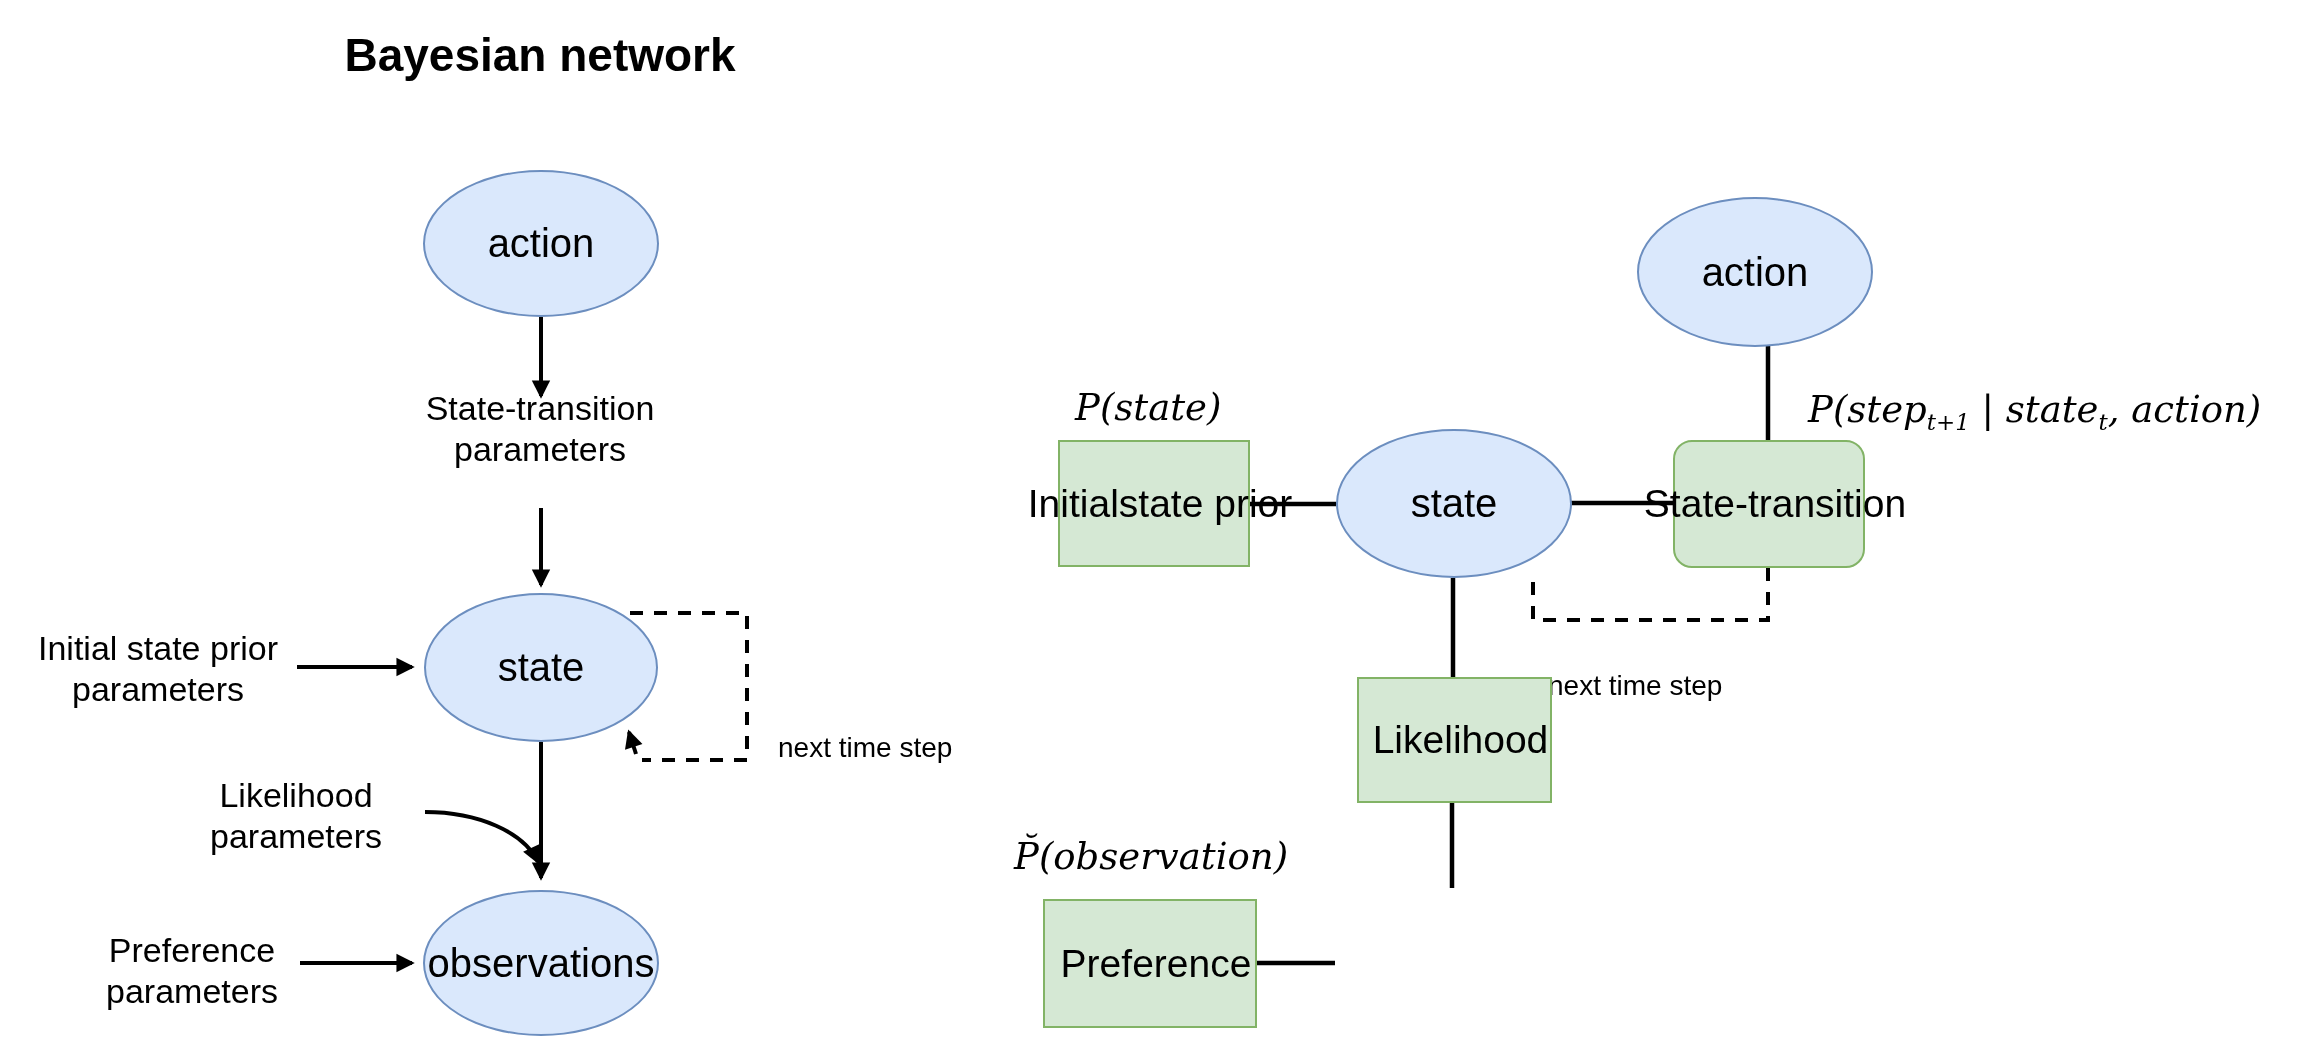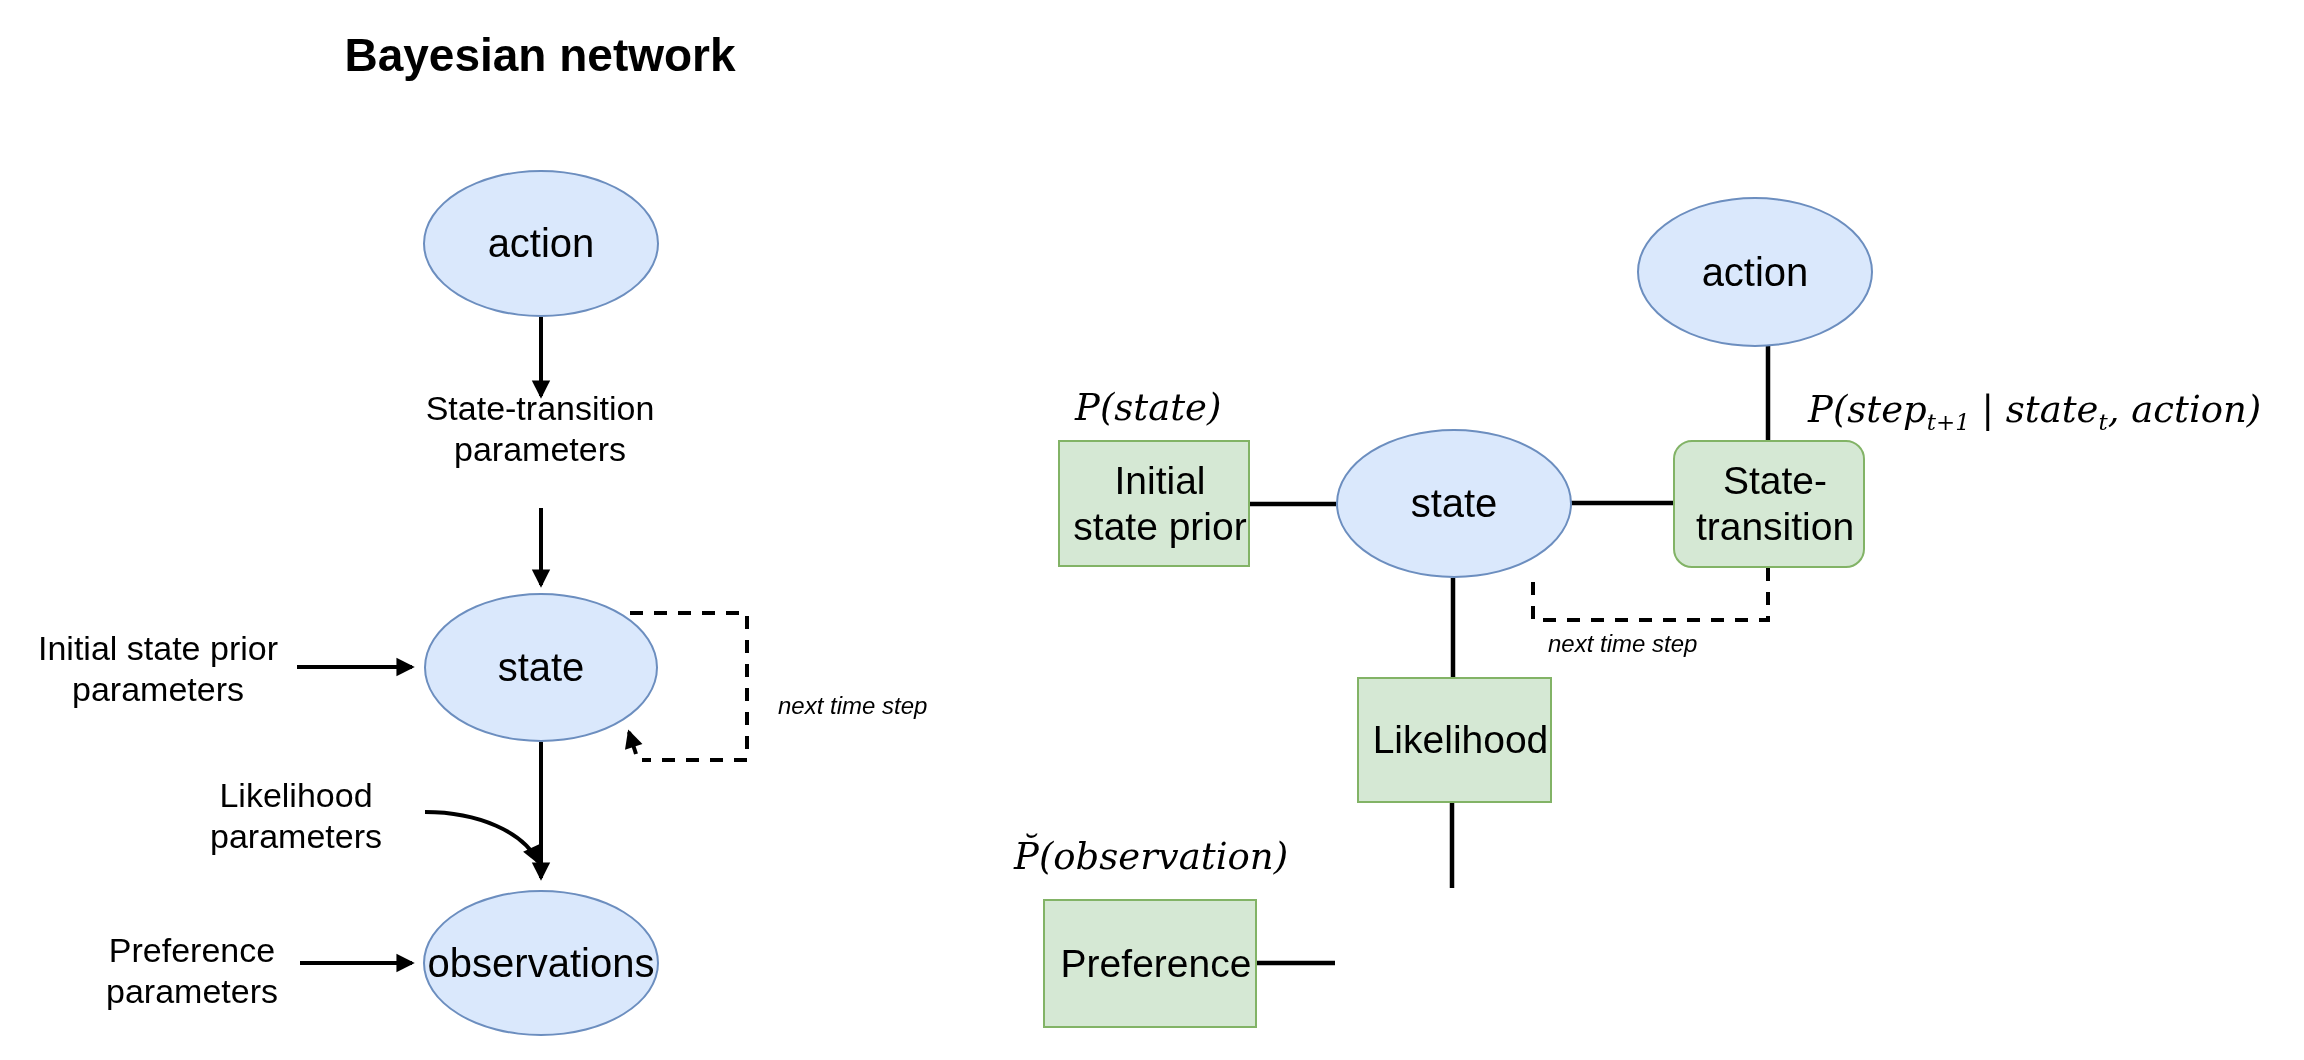--- a/index.html
+++ b/index.html
@@ -21,28 +21,28 @@
   }
   .node{
     position:absolute;border-radius:50%;
     background:var(--node-fill);border:2px solid var(--node-stroke);
     display:flex;align-items:center;justify-content:center;
     font-size:40px;white-space:nowrap;box-sizing:border-box;
   }
   .factor{
     position:absolute;
     background:var(--factor-fill);border:2.5px solid var(--factor-stroke);
-    display:flex;flex-direction:column;align-items:center;justify-content:center;
+    display:flex;align-items:center;justify-content:center;
     font-size:39px;line-height:46px;text-align:center;white-space:nowrap;box-sizing:border-box;padding-left:12px;
   }
   .side-label{
     position:absolute;font-size:34px;line-height:41px;text-align:center;white-space:nowrap;
   }
   .note{
-    position:absolute;font-size:24px;font-style:italic;white-space:nowrap;
+    position:absolute;font-size:28px;white-space:nowrap;margin-top:40px;
   }
   .math{
     position:absolute;font-family:"DejaVu Serif","Liberation Serif",serif;
     font-style:italic;font-size:37px;white-space:nowrap;
   }
   .math sub{font-size:62%;line-height:0;}
 </style>
 </head>
 <body>
 

